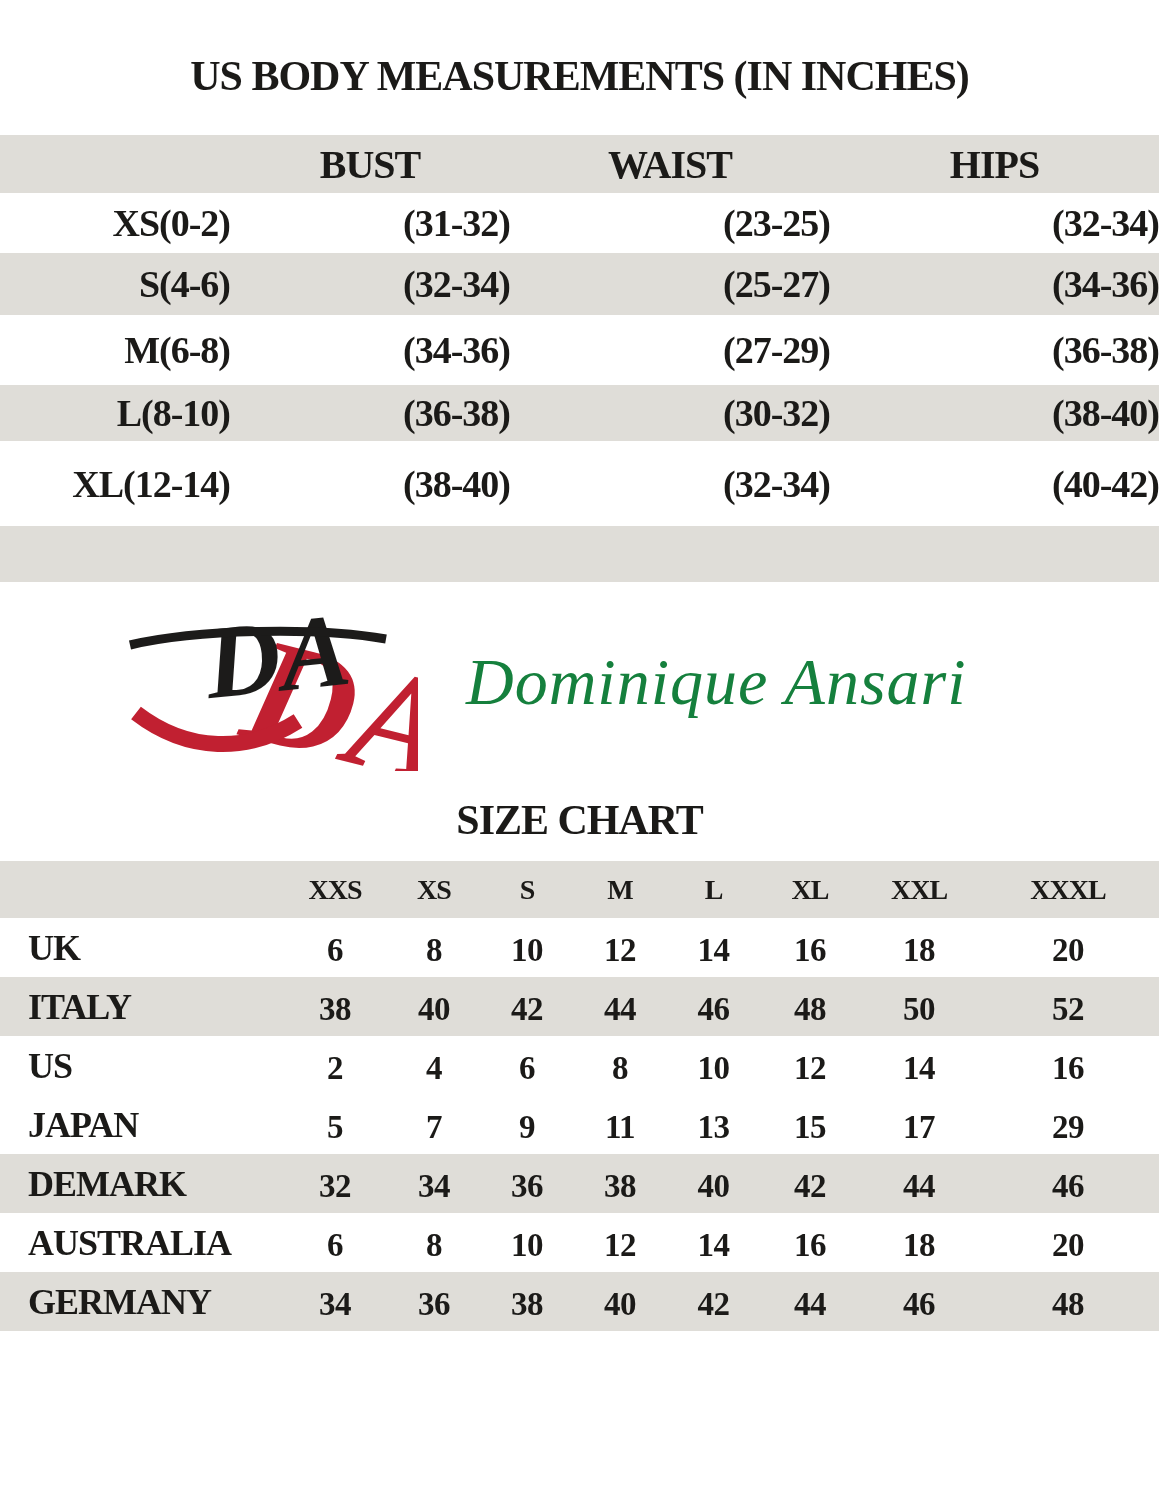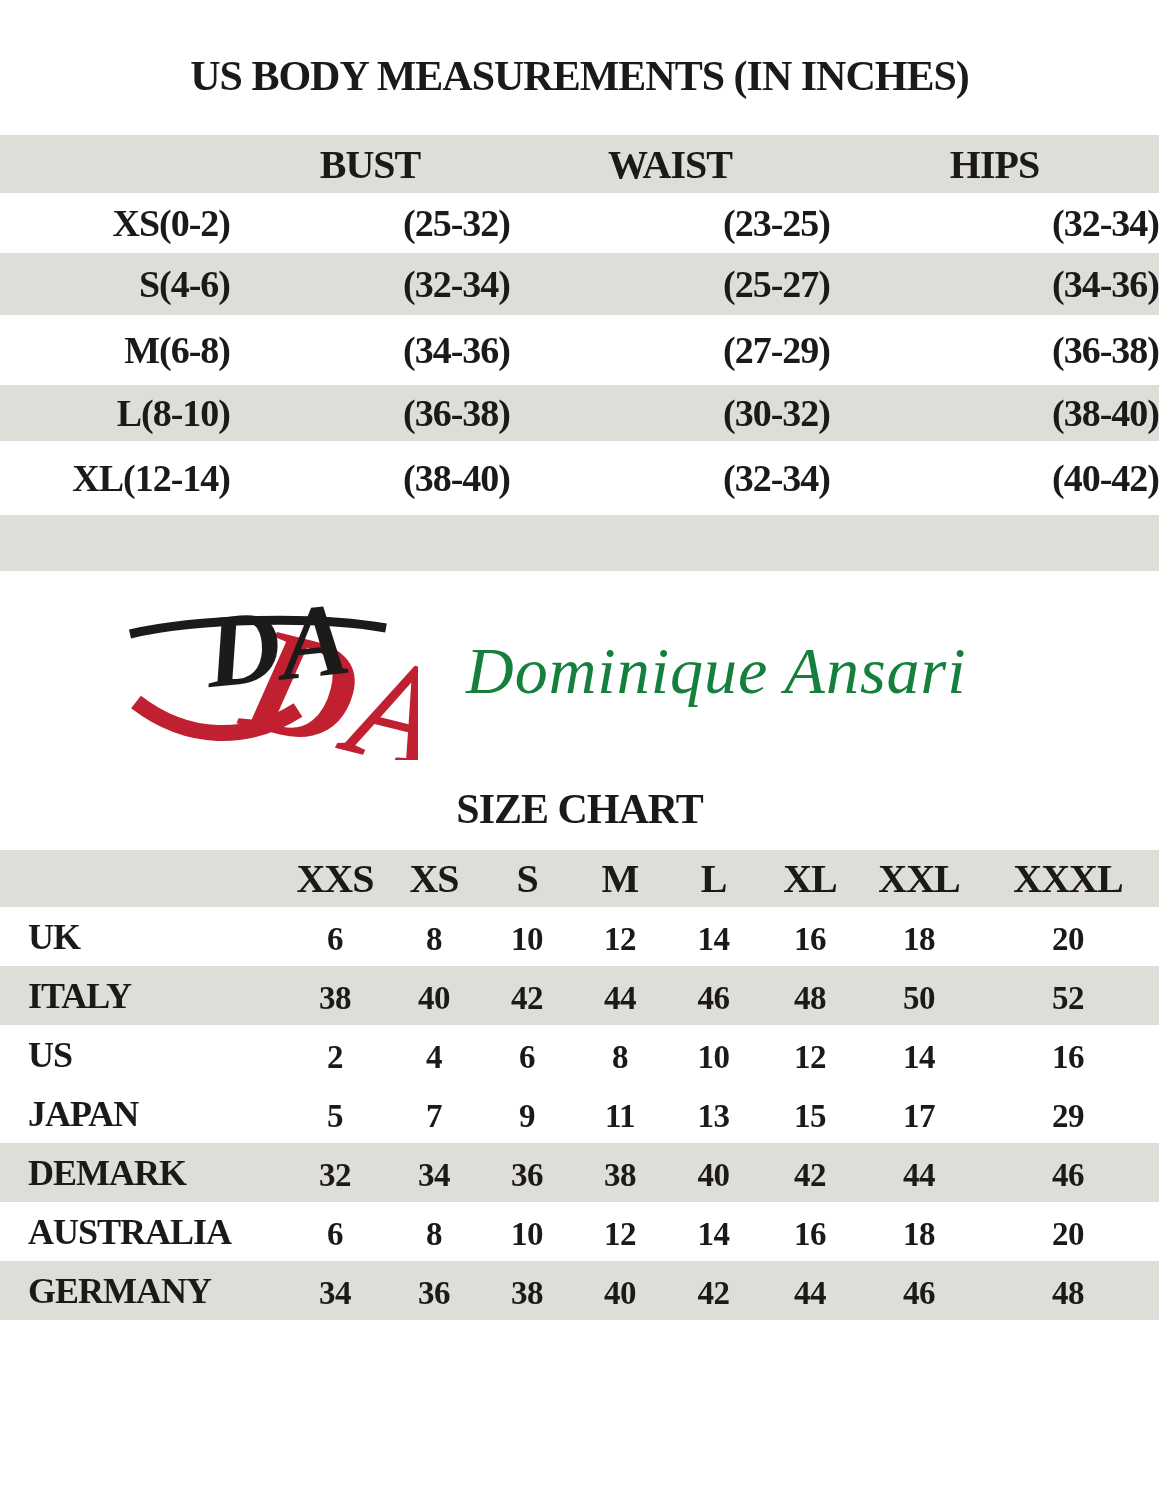--- a/index.html
+++ b/index.html
@@ -39,25 +39,25 @@
   tr.plain  { background:#ffffff; }
 
   
   .t1 th { font-size:40px; letter-spacing:-1px; }
   .t1 td { font-size:38px; letter-spacing:-1px;text-align:right; }
   .t1 .hdr-row   { height:58px; }
   .t1 .r0 { height:60px; }
   .t1 .r1 { height:62px;margin-left:10px; }
   .t1 .r2 { height:70px; }
   .t1 .r3 { height:56px; }
-  .t1 .r4 { height:74px;padding-left:12px; }
+  .t1 .r4 { height:85px;padding-left:12px; }
   .t1 .empty-row { height:56px; }
 
   
-  .t2 th { font-size:40px; letter-spacing:-1px; height:57px; }
+  .t2 th { font-size:28px; letter-spacing:-1px; height:57px; }
   .t2 td { font-size:33px; letter-spacing:-0.5px; height:59px; padding-top:6px; }
   .t2 td.rlabel {
     font-size:36px;
     text-align:left;
     padding-left:28px;
     padding-top:0;
     letter-spacing:-1px;
   }
 
   
@@ -93,21 +93,21 @@
     </colgroup>
     <tbody>
         <tr class="stripe hdr-row">
       <th></th>
       <th>BUST</th>
       <th>WAIST</th>
       <th>HIPS</th>
     </tr>
     <tr class="plain r0">
       <td>XS(0-2)</td>
-      <td>(25-32)</td>
+      <td>(31-32)</td>
       <td>(23-25)</td>
       <td>(32-34)</td>
     </tr>
     <tr class="stripe r1">
       <td>S(4-6)</td>
       <td>(32-34)</td>
       <td>(25-27)</td>
       <td>(34-36)</td>
     </tr>
     <tr class="plain r2">

